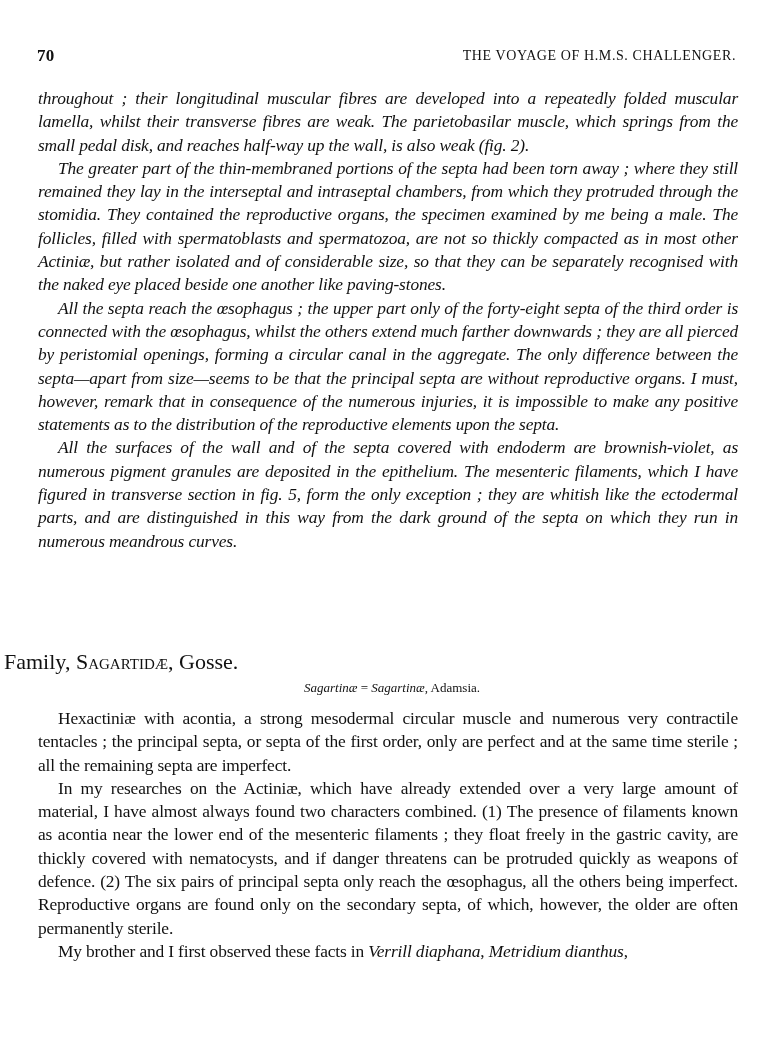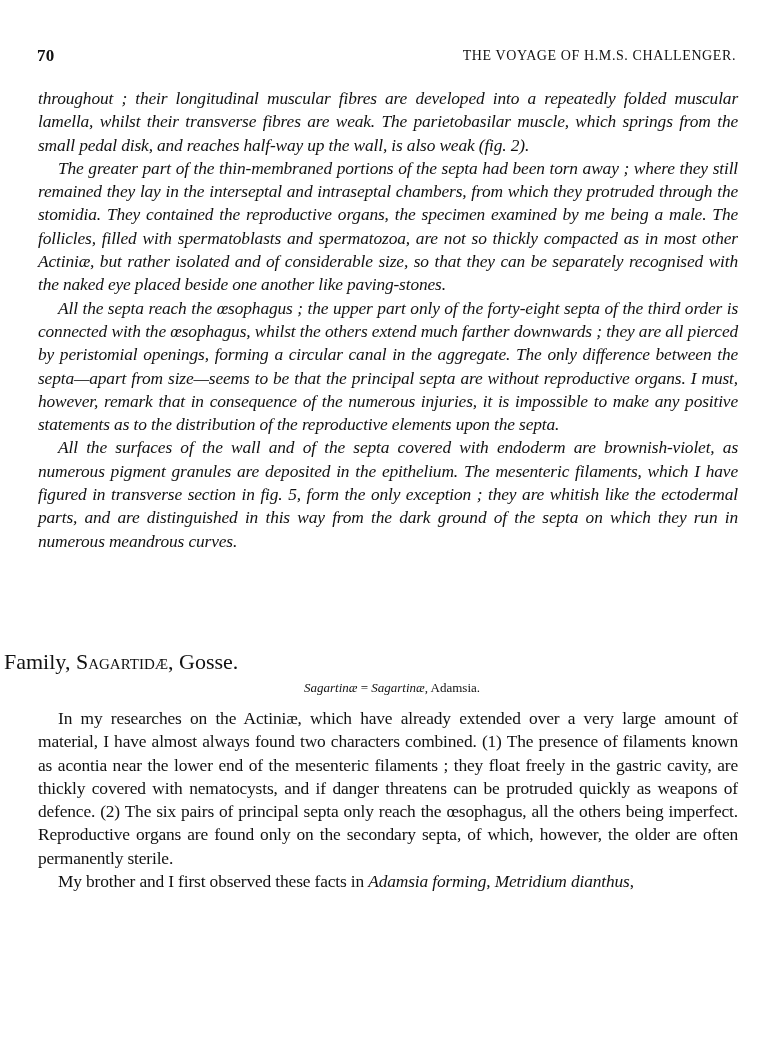--- a/index.html
+++ b/index.html
@@ -54,17 +54,18 @@
 
   <div class="heading">
     <span>Family, </span><span class="sc">Sagartidæ</span><span>, Gosse.</span>
   </div>
 
   <div class="subheading">
     <i>Sagartinæ</i><span> = </span><i>Sagartinæ</i><span>, Adamsia.</span>
   </div>
 
   <div class="body-text block2">
+    <p class="indent">Hexactiniæ with acontia, a strong mesodermal circular muscle and numerous very contractile tentacles ; the principal septa, or septa of the first order, only are perfect and at the same time sterile ; all the remaining septa are imperfect.</p>
     <p class="indent">In my researches on the Actiniæ, which have already extended over a very large amount of material, I have almost always found two characters combined. (1) The presence of filaments known as acontia near the lower end of the mesenteric filaments ; they float freely in the gastric cavity, are thickly covered with nematocysts, and if danger threatens can be protruded quickly as weapons of defence. (2) The six pairs of principal septa only reach the œsophagus, all the others being imperfect. Reproductive organs are found only on the secondary septa, of which, however, the older are often permanently sterile.</p>
-    <p class="indent"><span>My brother and I first observed these facts in </span><i>Adamsia forming</i><span>, </span><i>Metridium dianthus</i><span>,</span></p>
+    <p class="indent"><span>My brother and I first observed these facts in </span><i>Verrill diaphana</i><span>, </span><i>Metridium dianthus</i><span>,</span></p>
   </div>
 
 </div>
 
 </body></html>

